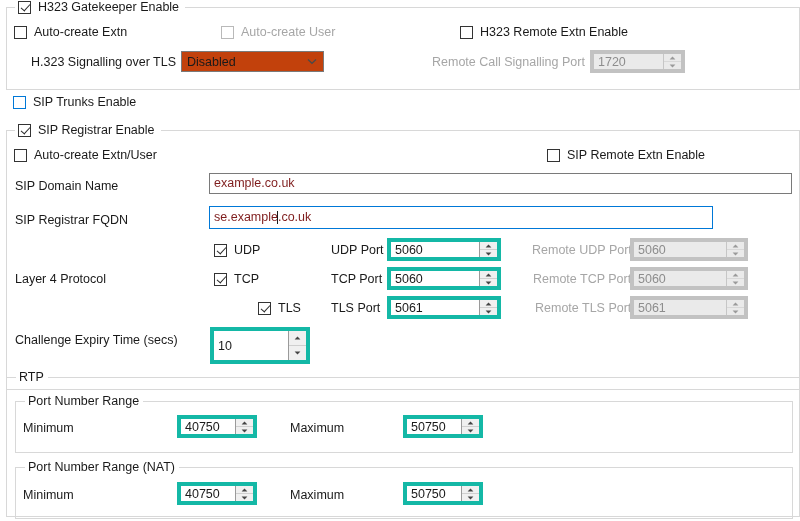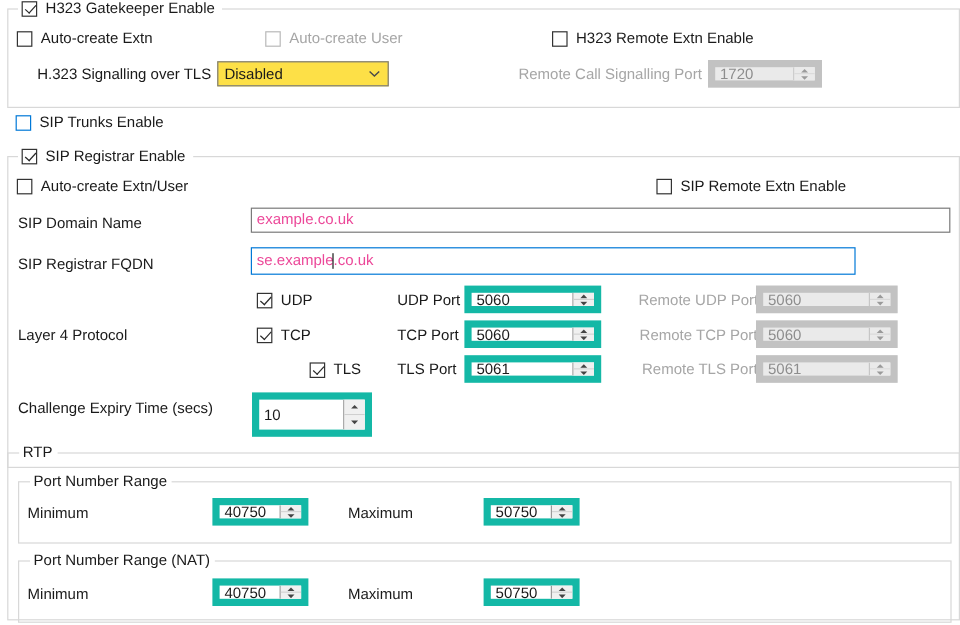--- a/index.html
+++ b/index.html
@@ -93,62 +93,62 @@
   .lab.dim { color: #a6a6a6; }
 
   
   .tinput {
     position: absolute;
     box-sizing: border-box;
     border: 1px solid #7a7a7a;
     background: #ffffff;
     font-family: "Liberation Sans", sans-serif;
     font-size: 12.5px;
-    color: #ec4899;
+    color: #7f1d1d;
     padding: 0 0 0 4px;
     line-height: 1;
     display: flex;
     align-items: center;
   }
   .tinput.focused { border: 1px solid #0078d7; }
   .caret {
     display: inline-block;
     width: 1px;
     height: 13px;
     background: #1a1a1a;
     vertical-align: middle;
     margin: 0 -0.5px;
   }
 
   
   .combo {
     position: absolute;
     box-sizing: border-box;
     border: 1px solid #7a7a7a;
-    background: #fde047;
+    background: #c2410c;
     display: flex;
     align-items: center;
     padding-left: 5px;
     font-size: 12.5px;
     color: #1a1a1a;
   }
   .combo .cv { flex: 1; }
   .combo .chev {
     width: 22px;
     display: flex;
     align-items: center;
     justify-content: center;
   }
   .combo .chev svg { display: block; }
 
   
   .spin {
     position: absolute;
     box-sizing: border-box;
-    border: 6px solid #14b8a6;
+    border: 4px solid #14b8a6;
     background: #ffffff;
     display: flex;
     align-items: stretch;
     overflow: hidden;
   }
   .spin .sv {
     flex: 1;
     display: flex;
     align-items: center;
     padding-left: 4px;

